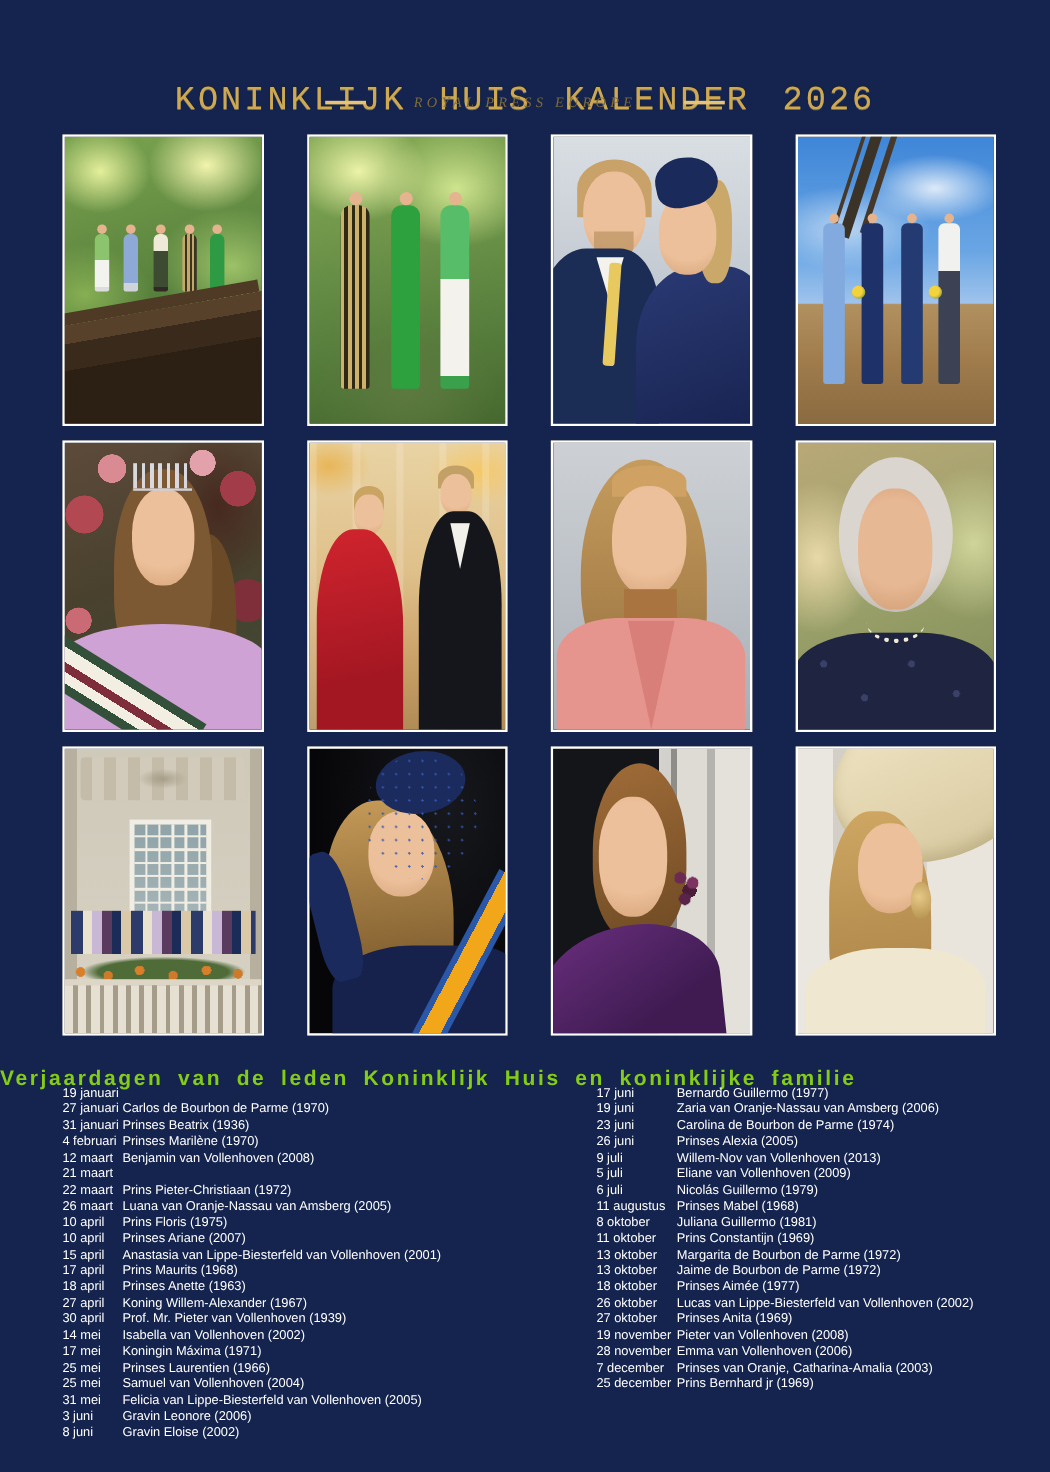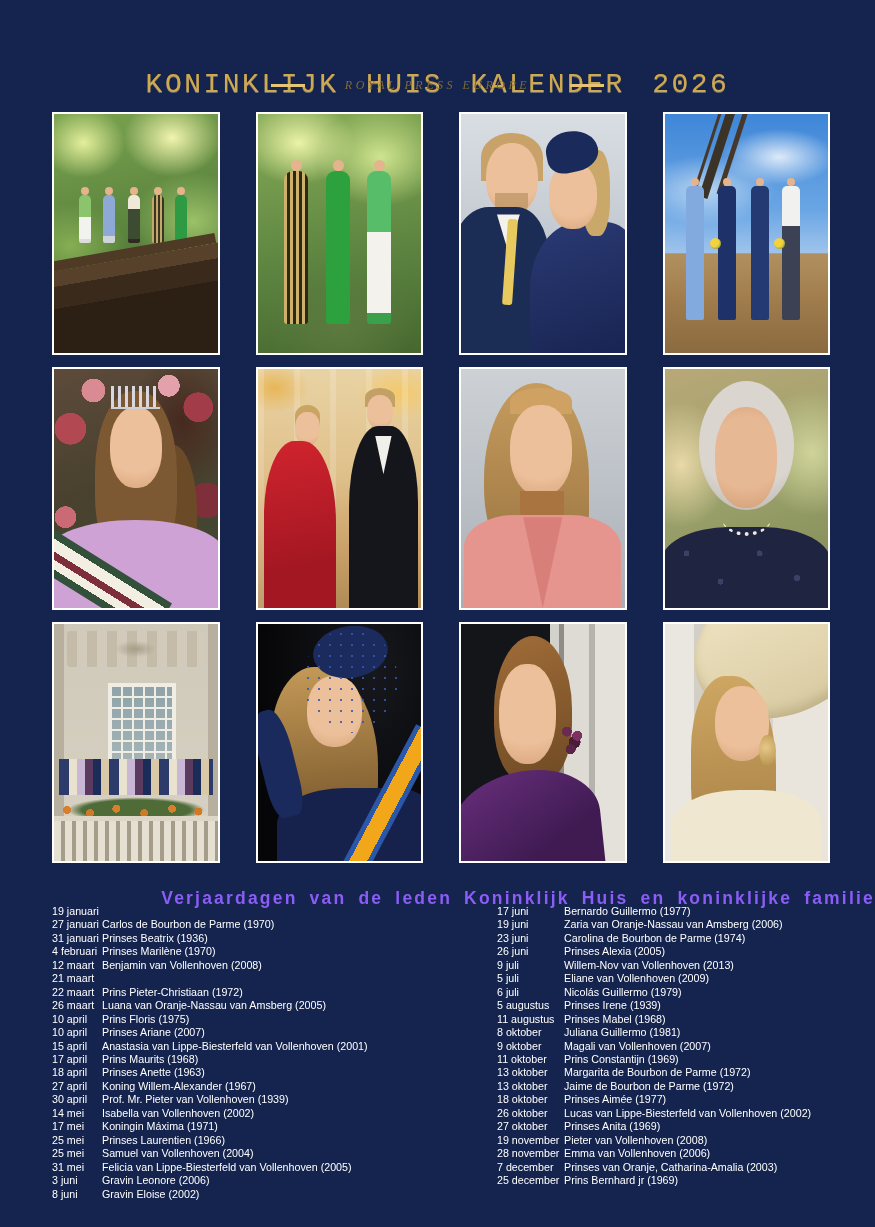--- a/index.html
+++ b/index.html
@@ -206,22 +206,22 @@
   .p12 .hat{left:16%;top:-20%;width:112%;height:58%;transform:rotate(-24deg);border-radius:50%;
     background:linear-gradient(180deg,#eee3c2,#d9cba2);box-shadow:inset 0 -6px 12px #bfb188}
   .p12 .hair{left:16%;top:22%;width:52%;height:78%;background:linear-gradient(175deg,#cfa763,#a37d43);border-radius:40% 50% 30% 40%}
   .p12 .face{left:31%;top:26%;width:33%;height:32%}
   .p12 .earring{left:58%;top:47%;width:10%;height:13%;border-radius:50%;
     background:radial-gradient(circle at 40% 40%,#e7c887,#b08d4a)}
   .p12 .outfit{left:4%;bottom:-4%;width:92%;height:34%;background:#efe7d0;border-radius:45% 40% 0 0}
 
   
   .bday-heading{
-    position:absolute;top:873px;left:0;width:100%;text-align:right;
-    color:#8b5cf6;font-weight:bold;font-size:17.5px;letter-spacing:2.2px;word-spacing:5px;
+    position:absolute;top:873px;left:0;width:100%;text-align:left;
+    color:#84cc16;font-weight:bold;font-size:17.5px;letter-spacing:2.2px;word-spacing:5px;
   }
   .bday-col{position:absolute;top:905px;color:#fff}
   .bday-col.left{left:52px;width:440px}
   .bday-col.right{left:497px;width:372px}
   .bday-row{display:flex;font-size:10.7px;line-height:13.45px}
   .bday-date{flex:0 0 50px}
   .bday-col.right .bday-date{flex:0 0 67px}
   .bday-name{flex:1;white-space:nowrap}
 </style>
 </head>
@@ -511,39 +511,31 @@
     <div class="bday-row">
       <span class="bday-date">5 juli</span>
       <span class="bday-name">Eliane van Vollenhoven (2009)</span>
     </div>
 
     <div class="bday-row">
       <span class="bday-date">6 juli</span>
       <span class="bday-name">Nicolás Guillermo (1979)</span>
     </div>
 
-    <div class="bday-row">
-      <span class="bday-date">5 augustus</span>
-      <span class="bday-name">Prinses Irene (1939)</span>
-    </div>
 
     <div class="bday-row">
       <span class="bday-date">11 augustus</span>
       <span class="bday-name">Prinses Mabel (1968)</span>
     </div>
 
     <div class="bday-row">
       <span class="bday-date">8 oktober</span>
       <span class="bday-name">Juliana Guillermo (1981)</span>
     </div>
 
-    <div class="bday-row">
-      <span class="bday-date">9 oktober</span>
-      <span class="bday-name">Magali van Vollenhoven (2007)</span>
-    </div>
 
     <div class="bday-row">
       <span class="bday-date">11 oktober</span>
       <span class="bday-name">Prins Constantijn (1969)</span>
     </div>
 
     <div class="bday-row">
       <span class="bday-date">13 oktober</span>
       <span class="bday-name">Margarita de Bourbon de Parme (1972)</span>
     </div>

